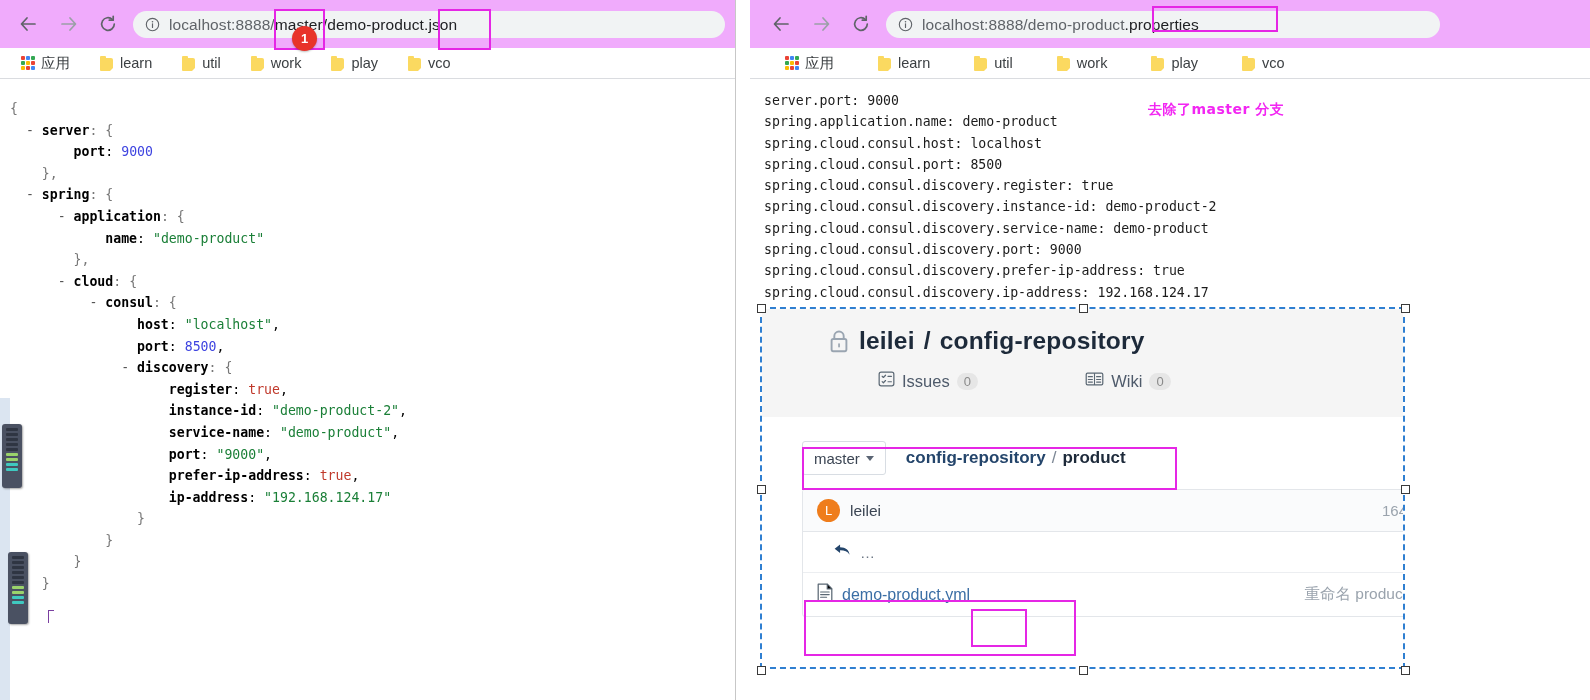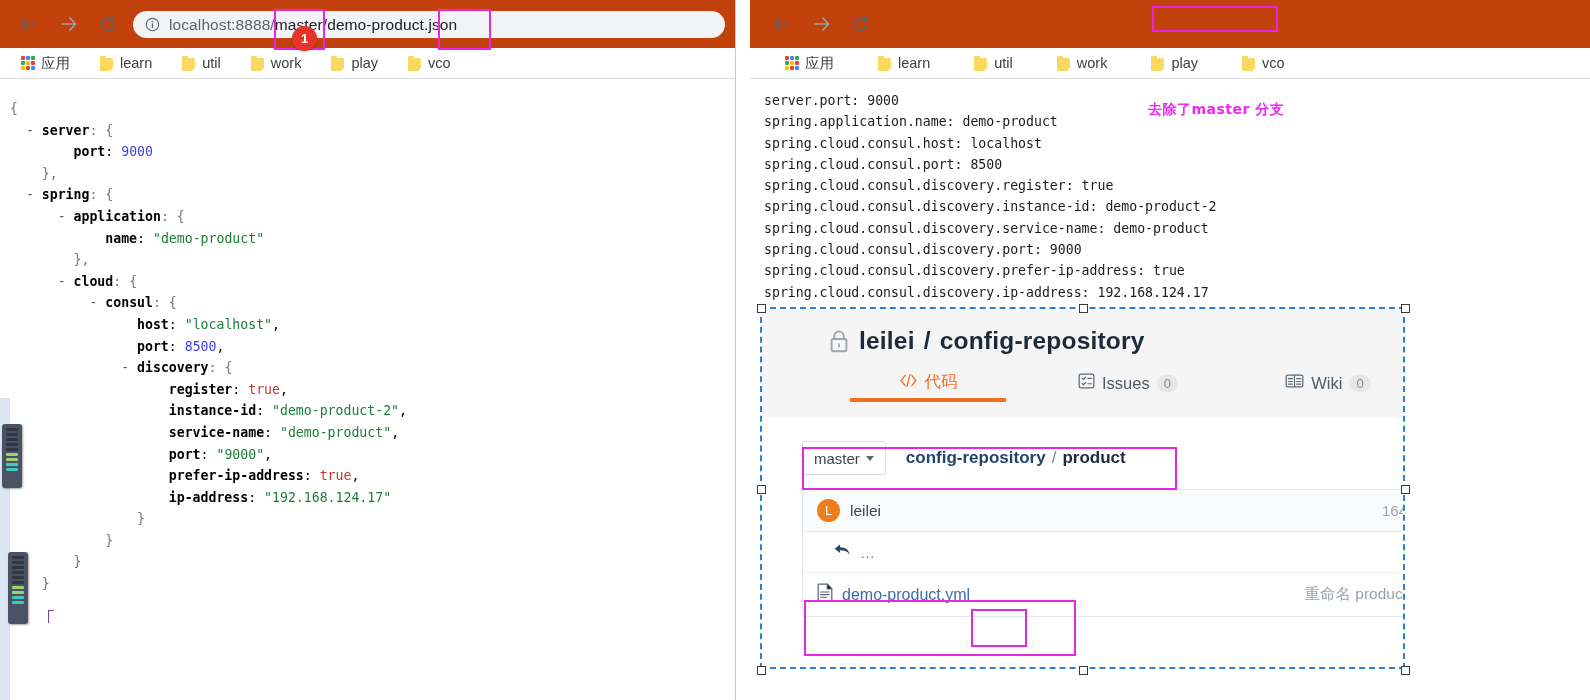--- a/index.html
+++ b/index.html
@@ -7,21 +7,21 @@
     width:1590px;height:700px;
     background:#ffffff;
     font-family:"Liberation Sans", sans-serif;
     overflow:hidden;
     position:relative;
   }
   .screen{position:relative;width:1590px;height:700px;overflow:hidden;background:#fff;}
 
   
   .win{position:absolute;top:0;background:#fff;overflow:hidden;}
-  .chrome-top{height:48px;background:#c2410c;position:relative;}
+  .chrome-top{height:48px;background:#f0abfc;position:relative;}
   .navbtn{
     position:absolute;top:8px;width:32px;height:32px;border-radius:50%;
     display:flex;align-items:center;justify-content:center;
     color:#5f6368;font-size:21px;line-height:1;
   }
   .navbtn svg{display:block;}
   .omnibox{
     position:absolute;top:11px;height:27px;border-radius:14px;
     background:#f1f3f4;display:flex;align-items:center;padding:0 12px;
     box-sizing:border-box;
@@ -317,20 +317,30 @@
             <path d="M3 10h13M11 4l5.5 6L11 16" stroke="#9aa0a6" stroke-width="1.7" fill="none" stroke-linecap="round" stroke-linejoin="round"></path>
           </svg>
       </div>
       <div class="navbtn" style="left:95px;">
         <svg width="20" height="20" viewBox="0 0 20 20">
             <path d="M16.3 10a6.3 6.3 0 1 1-1.9-4.5" stroke="#5f6368" stroke-width="1.7" fill="none" stroke-linecap="round"></path>
             <path d="M15.2 2.3v3.9h-3.9" stroke="#5f6368" stroke-width="1.7" fill="none" stroke-linecap="round" stroke-linejoin="round"></path>
           </svg>
       </div>
 
+      <div class="omnibox" style="left:136px;width:554px;">
+        <span class="omni-icon">
+          <svg width="15" height="15" viewBox="0 0 16 16">
+              <circle cx="8" cy="8" r="6.6" stroke="#5f6368" stroke-width="1.2" fill="none"></circle>
+              <circle cx="8" cy="5" r=".85" fill="#5f6368"></circle>
+              <path d="M8 7.2v4" stroke="#5f6368" stroke-width="1.25" stroke-linecap="round"></path>
+            </svg>
+        </span>
+        <span class="omni-url"><span class="dim">localhost:8888/demo-product</span><span class="bold">.properties</span></span>
+      </div>
     </div>
 
     <div class="bmbar" style="padding-left:28px;">
       <div class="bmitem">
         <span class="apps-grid">
           <i style="background:#ea4335"></i>
             <i style="background:#4285f4"></i>
             <i style="background:#34a853"></i>
           <i style="background:#34a853"></i>
             <i style="background:#fbbc05"></i>
@@ -411,28 +421,20 @@
               <rect x="3.6" y="10" width="14.8" height="12.2" rx="1.6" stroke="#9aa5b1" stroke-width="1.9" fill="none"></rect>
               <rect x="10.2" y="14.3" width="1.7" height="4.2" rx=".8" fill="#9aa5b1"></rect>
             </svg>
           </span>
           <span>leilei</span>
           <span>/</span>
           <span>config-repository</span>
         </div>
 
         <div class="gitee-tabs">
-          <div class="gtab code">
-            <span>
-              <svg width="19" height="15" viewBox="0 0 20 15">
-                  <path d="M6.5 2L2.2 7.5 6.5 13M13.5 2l4.3 5.5-4.3 5.5M11.6 1.3L8.4 13.7" stroke="#f36d21" stroke-width="1.3" fill="none" stroke-linecap="round" stroke-linejoin="round"></path>
-                </svg>
-            </span>
-            <span>代码</span>
-          </div>
           <div class="gtab issues">
             <span>
               <svg width="17" height="16" viewBox="0 0 18 17">
                   <rect x="1.2" y="1.2" width="15.6" height="14.6" rx="2.2" stroke="#5b6874" stroke-width="1.3" fill="none"></rect>
                   <path d="M4.4 5.6l1.3 1.3 2.3-2.4M4.4 11.2l1.3 1.3 2.3-2.4M10.6 5.8h3.6M10.6 11.4h3.6" stroke="#5b6874" stroke-width="1.25" fill="none" stroke-linecap="round" stroke-linejoin="round"></path>
                 </svg>
             </span>
             <span>Issues</span>
             <span class="cnt-pill">0</span>
           </div>

